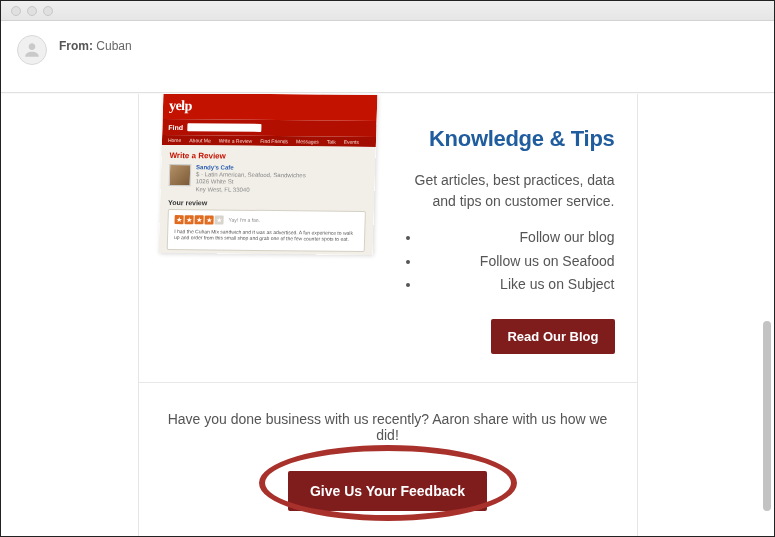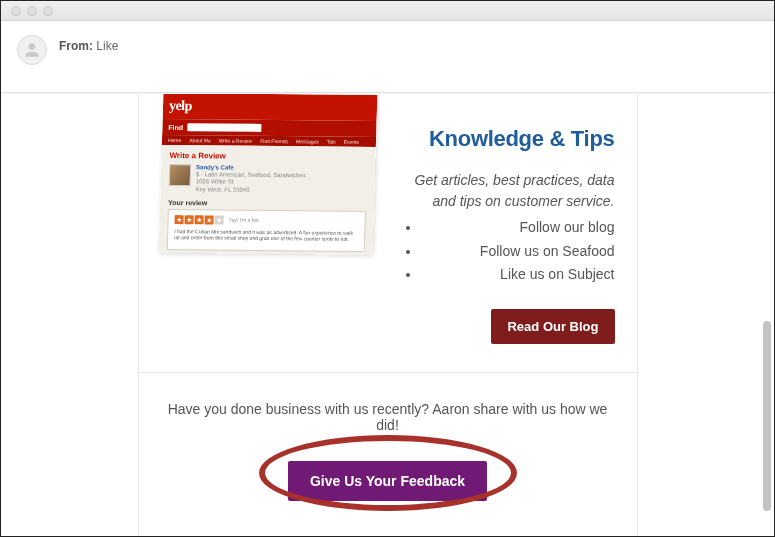--- a/index.html
+++ b/index.html
@@ -60,32 +60,32 @@
   .review-box{ margin-top:3px; border:1px solid #d4d0c4; background:#fff; border-radius:2px; padding:5px 6px 8px 6px; }
   .stars{ display:flex; gap:1px; align-items:center;}
   .star{ width:9px; height:9px; background:#e06b1f; border-radius:1px; display:flex; align-items:center; justify-content:center;}
   .star::after{ content:"★"; color:#fff; font-size:7px; line-height:1;}
   .star.off{ background:#d7d4cc;}
   .star-txt{ font-size:5px; color:#888; margin-left:4px;}
   .rev-text{ font-size:5px; color:#555; line-height:1.3; margin-top:4px;}
   
   .col-right { flex:1; padding-left: 26px; padding-top: 26px; text-align: right; }
   .kt-title { color:#205d9e; font-size: 22px; font-weight: 800; letter-spacing:-0.3px; }
-  .kt-body { color:#555; font-size: 14px; line-height:1.5; margin-top:18px;font-style:italic; }
-  .kt-list { margin-top:4px; padding-left: 20px; color:#555; font-size:14px; line-height:1.55;}
+  .kt-body { color:#555; font-size: 14px; line-height:1.5; margin-top:18px; }
+  .kt-list { margin-top:14px; padding-left: 20px; color:#555; font-size:14px; line-height:1.55;}
   .kt-list li{ padding:1px 0;}
   .btn-blue {
     display:inline-block; margin-top:22px; background:#7f1d1d; color:#fff; font-weight:700; font-size:13px;
     padding: 10px 16px; border-radius:2px; cursor:pointer;
   }
   
   .section-bottom { padding: 28px 22px 40px 22px; text-align:center; position:relative; }
   .fb-text { color:#555; font-size:14px; }
   .btn-orange {
-    display:inline-block; margin-top:28px; background:#701a75; color:#fff; font-weight:700; font-size:14px;
+    display:inline-block; margin-top:28px; background:#7f1d1d; color:#fff; font-weight:700; font-size:14px;
     padding: 12px 22px; border-radius:2px; cursor:pointer; position:relative; z-index:2;
   }
   
   .ellipse {
     position:absolute; width: 258px; height: 76px; border: 6px solid #a8312c; border-radius: 50%;
     left: 50%; top: 62px; transform: translateX(-50%);
     pointer-events:none; z-index:3;
   }
   
   .scrollbar {
@@ -105,21 +105,21 @@
 
   <div class="email-header">
     <div class="avatar">
       <svg viewBox="0 0 24 24">
           <path d="M12 12c2.2 0 4-1.8 4-4s-1.8-4-4-4-4 1.8-4 4 1.8 4 4 4zm0 2c-3.3 0-8 1.7-8 5v1h16v-1c0-3.3-4.7-5-8-5z"></path>
         </svg>
     </div>
     <div class="header-lines">
       <div>
         <b>From:</b>
-        <span>Like</span>
+        <span>Cuban</span>
       </div>
     </div>
   </div>
 
   <div class="body-area">
     <div class="email-container">
 
       <div class="section-top">
 
         <div class="yelp-thumb">

